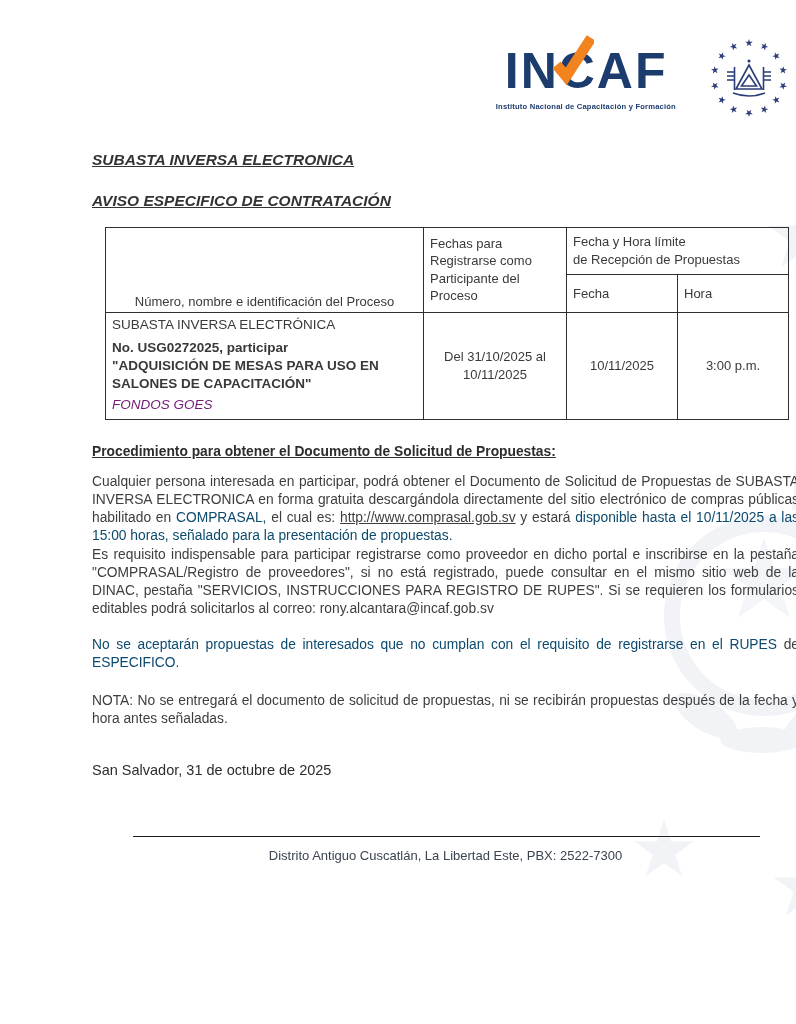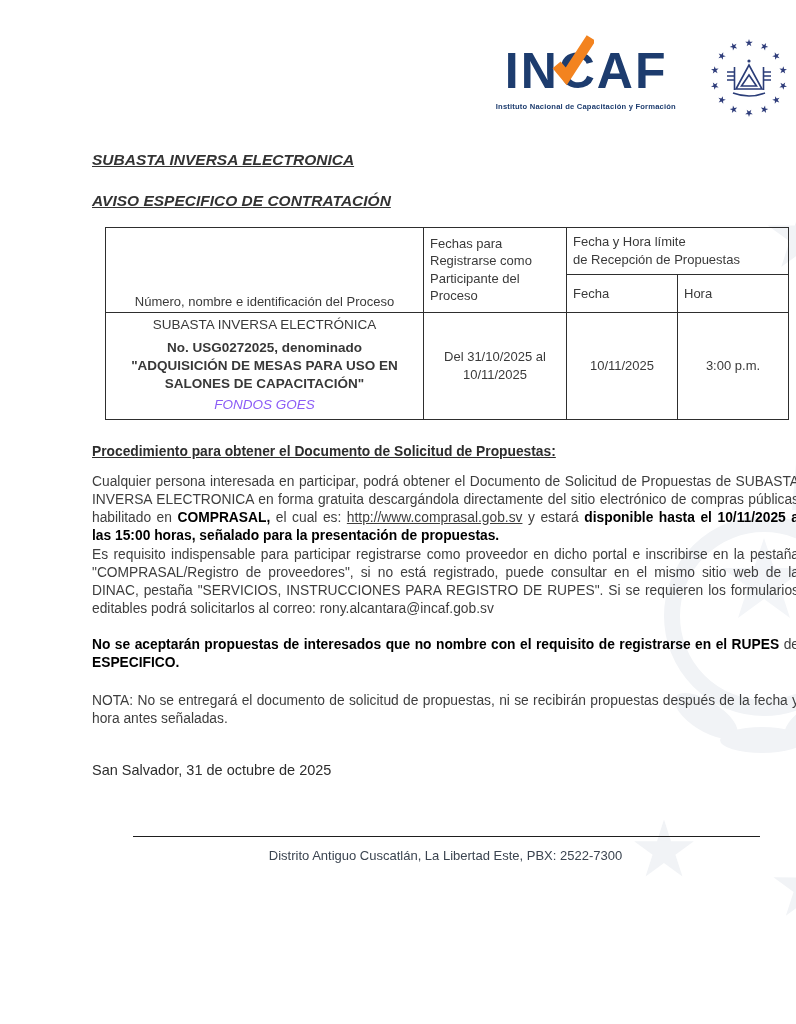--- a/index.html
+++ b/index.html
@@ -34,38 +34,38 @@
   .title{
     text-align:left;font-style:italic;font-weight:600;font-size:15.5px;
     color:#333;text-decoration:underline;line-height:1.25;
   }
   .title + .title{margin-top:22px;}
   .para{
     font-size:13.8px;line-height:1.3;text-align:justify;color:#3e3e3e;
     margin:0;
   }
   .intro{margin-top:26px;line-height:1.45;}
-  .b{font-weight:bold;color:#000000;}
+  .b{font-weight:normal;color:#0c4a6e;}
   .u{text-decoration:underline;}
   
   table.proc{
     border-collapse:collapse;margin:16px 0 0 13px;width:684px;
     font-size:13px;color:#3a3a3a;table-layout:fixed;
   }
   table.proc th,table.proc td{border:1.4px solid #2e2e2e;font-weight:normal;padding:3px 6px;}
   th.h-process{width:305px;text-align:center;vertical-align:bottom;padding-bottom:10px;}
   th.h-register{width:130px;text-align:left;vertical-align:middle;line-height:1.35;}
   th.h-group{height:40px;text-align:left;vertical-align:middle;white-space:pre-line;line-height:1.35;}
   th.h-sub{height:31px;text-align:left;vertical-align:middle;}
-  td.c-process{vertical-align:top;padding:7px 8px;height:100px;text-align:center;}
+  td.c-process{vertical-align:top;padding:7px 8px;height:100px;}
   td.c-center{text-align:center;vertical-align:middle;line-height:1.4;}
   .p-line1{font-size:13.5px;line-height:1.35;}
   .p-line2,.p-line3{font-size:13.5px;font-weight:600;color:#383838;line-height:1.35;}
   .p-line2{margin-top:5px;}
-  .p-line4{font-size:13.5px;font-style:italic;color:#8b5cf6;margin-top:3px;}
+  .p-line4{font-size:13.5px;font-style:italic;color:#701a75;margin-top:3px;}
   
   .section-heading{
     margin-top:24px;font-size:13.8px;font-weight:bold;color:#2d2d2d;
     text-decoration:underline;
   }
   .p1{margin-top:14px;}
   .p2{margin-top:2px;}
   .p3{margin-top:18px;}
   .nota{margin-top:20px;}
   .dateline{margin-top:34px;text-align:left;font-size:14.5px;color:#2d2d2d;}
@@ -152,38 +152,38 @@
           <th class="h-group" colspan="2">Fecha y Hora límite
 de Recepción de Propuestas</th>
         </tr>
         <tr>
           <th class="h-sub" style="width:130px;">Fecha</th>
           <th class="h-sub" style="width:107px;">Hora</th>
         </tr>
         <tr>
           <td class="c-process">
             <div class="p-line1">SUBASTA INVERSA ELECTRÓNICA</div>
-            <div class="p-line2">No. USG0272025, denominado</div>
+            <div class="p-line2">No. USG0272025, participar</div>
             <div class="p-line3">"ADQUISICIÓN DE MESAS PARA USO EN SALONES DE CAPACITACIÓN"</div>
             <div class="p-line4">FONDOS GOES</div>
           </td>
           <td class="c-center">Del 31/10/2025 al 10/11/2025</td>
           <td class="c-center">10/11/2025</td>
           <td class="c-center">3:00 p.m.</td>
         </tr>
       </tbody>
     </table>
 
     <div class="section-heading">Procedimiento para obtener el Documento de Solicitud de Propuestas:</div>
 
     <p class="para p1"><span>Cualquier persona interesada en participar, podrá obtener el Documento de Solicitud de Propuestas de SUBASTA INVERSA ELECTRONICA en forma gratuita descargándola directamente del sitio electrónico de compras públicas habilitado en </span><span class="b">COMPRASAL,</span><span> el cual es: </span><span class="u">http://www.comprasal.gob.sv</span><span> y estará </span><span class="b">disponible hasta el 10/11/2025 a las 15:00 horas, señalado para la presentación de propuestas.</span></p>
 
     <p class="para p2">Es requisito indispensable para participar registrarse como proveedor en dicho portal e inscribirse en la pestaña "COMPRASAL/Registro de proveedores", si no está registrado, puede consultar en el mismo sitio web de la DINAC, pestaña "SERVICIOS, INSTRUCCIONES PARA REGISTRO DE RUPES". Si se requieren los formularios editables podrá solicitarlos al correo: rony.alcantara@incaf.gob.sv</p>
 
-    <p class="para p3"><span class="b">No se aceptarán propuestas de interesados que no nombre con el requisito de registrarse en el RUPES </span><span>de </span><span class="b">ESPECIFICO.</span></p>
+    <p class="para p3"><span class="b">No se aceptarán propuestas de interesados que no cumplan con el requisito de registrarse en el RUPES </span><span>de </span><span class="b">ESPECIFICO.</span></p>
 
     <p class="para nota">NOTA: No se entregará el documento de solicitud de propuestas, ni se recibirán propuestas después de la fecha y hora antes señaladas.</p>
 
     <div class="dateline">San Salvador, 31 de octubre de 2025</div>
 
     <hr class="footer-rule">
 
     <div class="footer">
       <div>Distrito Antiguo Cuscatlán, La Libertad Este, PBX:   2522-7300</div>
     </div>

